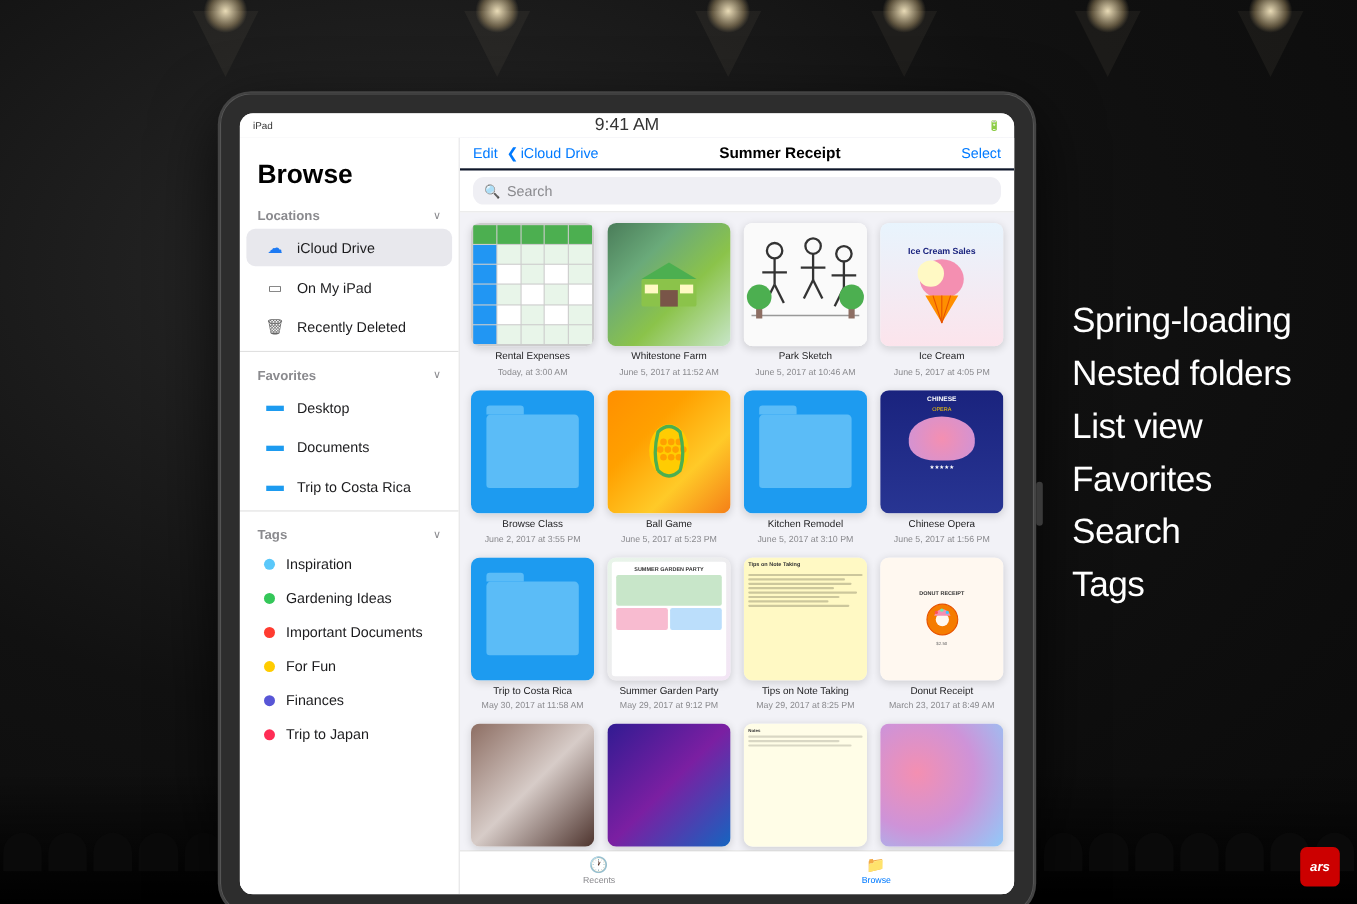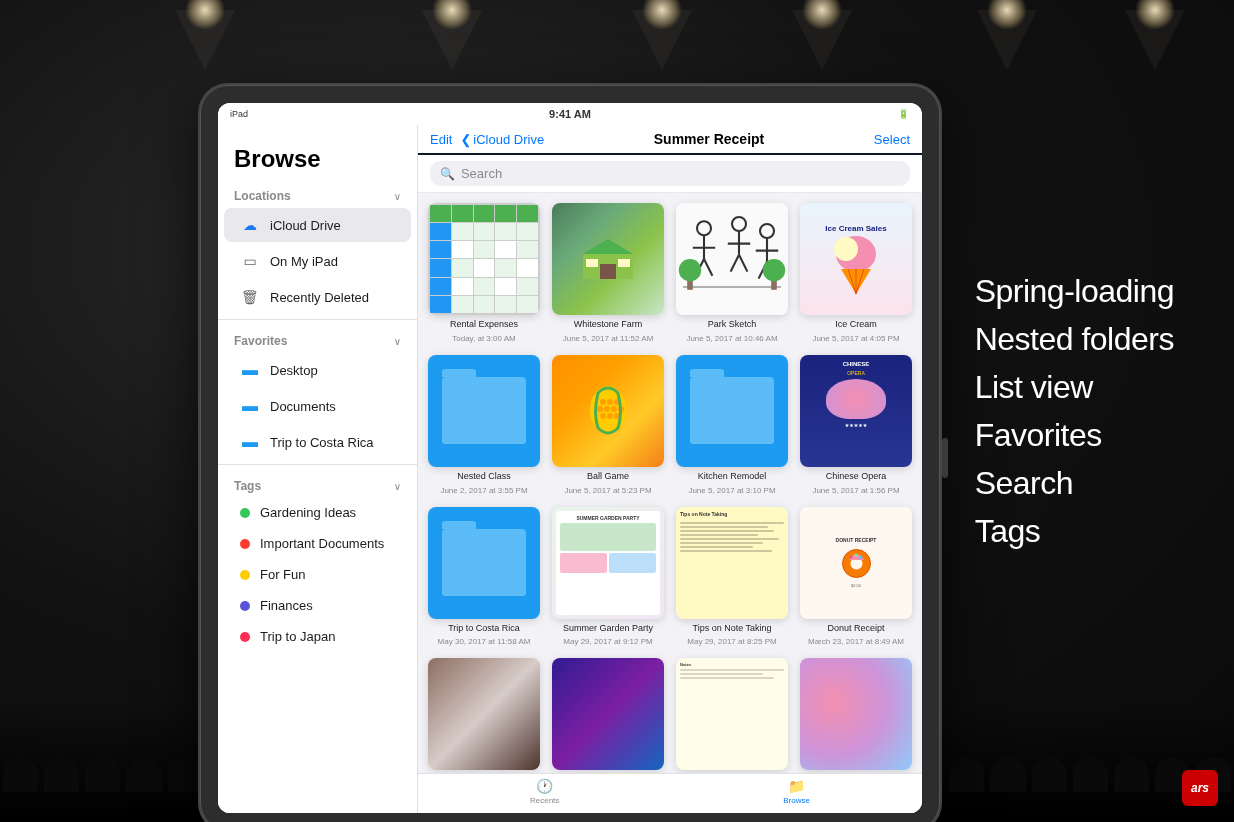--- a/index.html
+++ b/index.html
@@ -139,22 +139,22 @@
       display: flex;
       justify-content: center;
       align-items: center;
       padding: 4px 16px;
       font-size: 10px;
       color: #333;
       height: 22px;
       position: relative;
     }
     .status-time {
-      font-weight: 700;
-      font-size: 11px;
+      font-weight: 400;
+      font-size: 16px;
     }
     .status-icons {
       position: absolute;
       right: 12px;
       display: flex;
       align-items: center;
       gap: 4px;
       font-size: 9px;
     }
     .ipad-label {
@@ -659,20 +659,24 @@
             <span class="sidebar-item-label">Trip to Costa Rica</span>
           </div>
 
           <div class="sidebar-divider"></div>
 
           <div class="sidebar-section-header">
             <span class="sidebar-section-label">Tags</span>
             <span class="sidebar-chevron">∨</span>
           </div>
 
+          <div class="sidebar-item">
+            <span class="tag-dot" style="background:#5ac8fa;"></span>
+            <span class="sidebar-item-label">Inspiration</span>
+          </div>
           <div class="sidebar-item">
             <span class="tag-dot" style="background:#34c759;"></span>
             <span class="sidebar-item-label">Gardening Ideas</span>
           </div>
           <div class="sidebar-item">
             <span class="tag-dot" style="background:#ff3b30;"></span>
             <span class="sidebar-item-label">Important Documents</span>
           </div>
           <div class="sidebar-item">
             <span class="tag-dot" style="background:#ffcc00;"></span>
@@ -818,21 +822,21 @@
               <div class="file-name">Ice Cream</div>
               <div class="file-date">June 5, 2017 at 4:05 PM</div>
             </div>
 
             <div class="file-item">
               <div class="file-thumb">
                 <div class="folder-thumb">
                   <div class="folder-shape"></div>
                 </div>
               </div>
-              <div class="file-name">Nested Class</div>
+              <div class="file-name">Browse Class</div>
               <div class="file-date">June 2, 2017 at 3:55 PM</div>
             </div>
 
             <div class="file-item">
               <div class="file-thumb">
                 <div style="width:100%;height:100%;background:linear-gradient(135deg,#ff8f00,#ffa000,#ffca28,#f57f17);display:flex;align-items:center;justify-content:center;">
                   <svg width="50" height="65" viewBox="0 0 50 65">
                     <ellipse cx="25" cy="32" rx="18" ry="24" fill="#ffcc02"></ellipse>
 
                     <circle cx="20" cy="24" r="3" fill="#ffa000"></circle>

